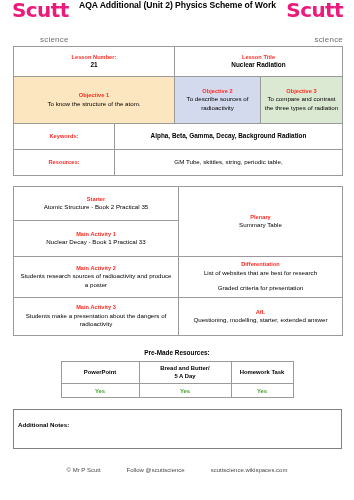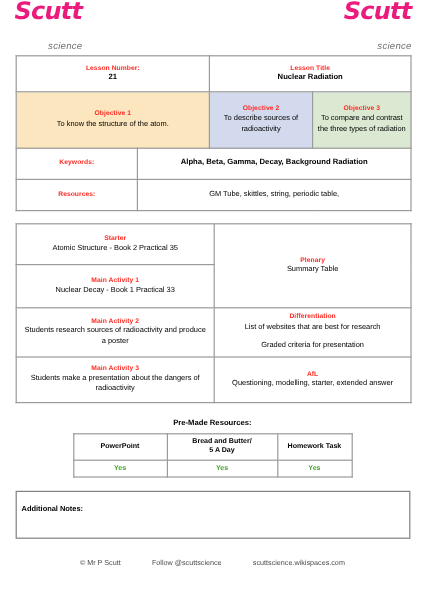--- a/index.html
+++ b/index.html
@@ -20,25 +20,23 @@
     width: 354px;
     height: 500px;
     box-sizing: border-box;
   }
 
   
   .masthead {
     position: relative;
     height: 42px;
     display: flex;
-    align-items: center;
     justify-content: space-between;
     padding: 0 11px 0 12px;
     box-sizing: border-box;
-    font-style: italic;
   }
   .logo {
     display: block;
     line-height: 1;
     text-align: right;
     user-select: none;
   }
   .logo-main {
     display: block;
     font-family: "DejaVu Sans", sans-serif;
@@ -194,20 +192,21 @@
 </head>
 <body>
 
 <div class="page">
 
   <div class="masthead">
     <div class="logo">
       <span class="logo-main">Scutt</span>
       <span class="logo-sub">science</span>
     </div>
+    <div class="doc-title">AQA Additional (Unit 2) Physics Scheme of Work</div>
     <div class="logo">
       <span class="logo-main">Scutt</span>
       <span class="logo-sub">science</span>
     </div>
   </div>
 
   <div class="info-wrap">
     <table class="grid info">
       <colgroup>
         <col style="width:101px">

